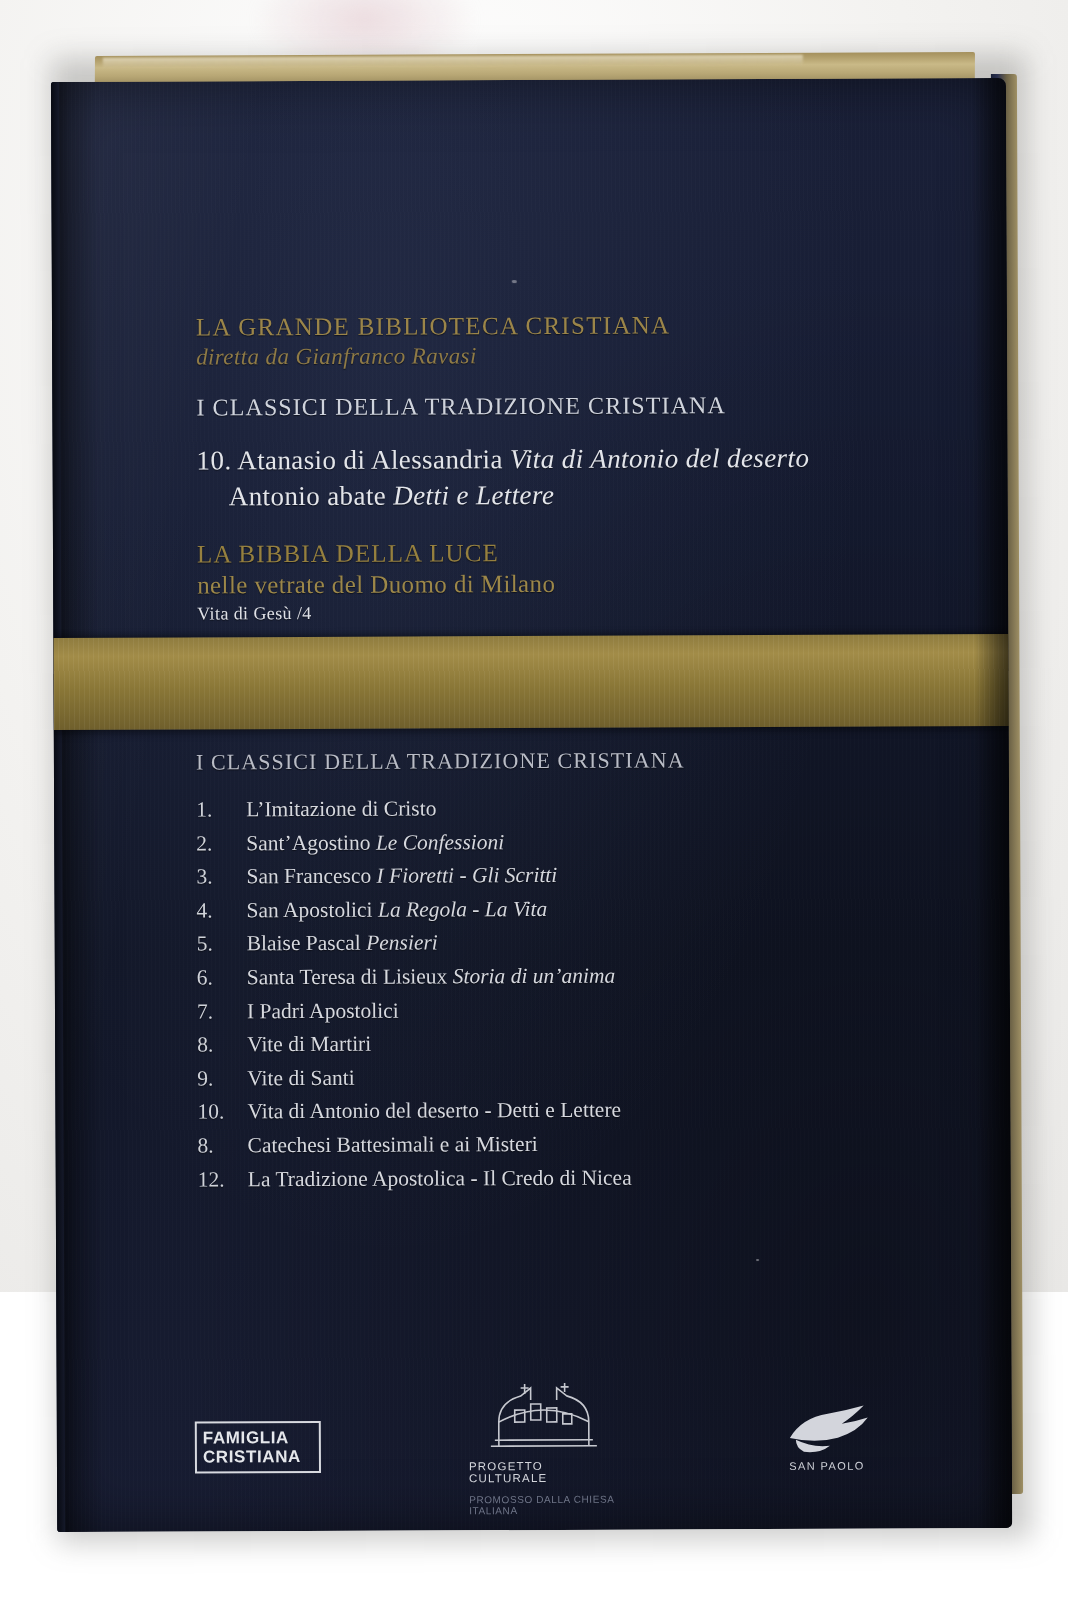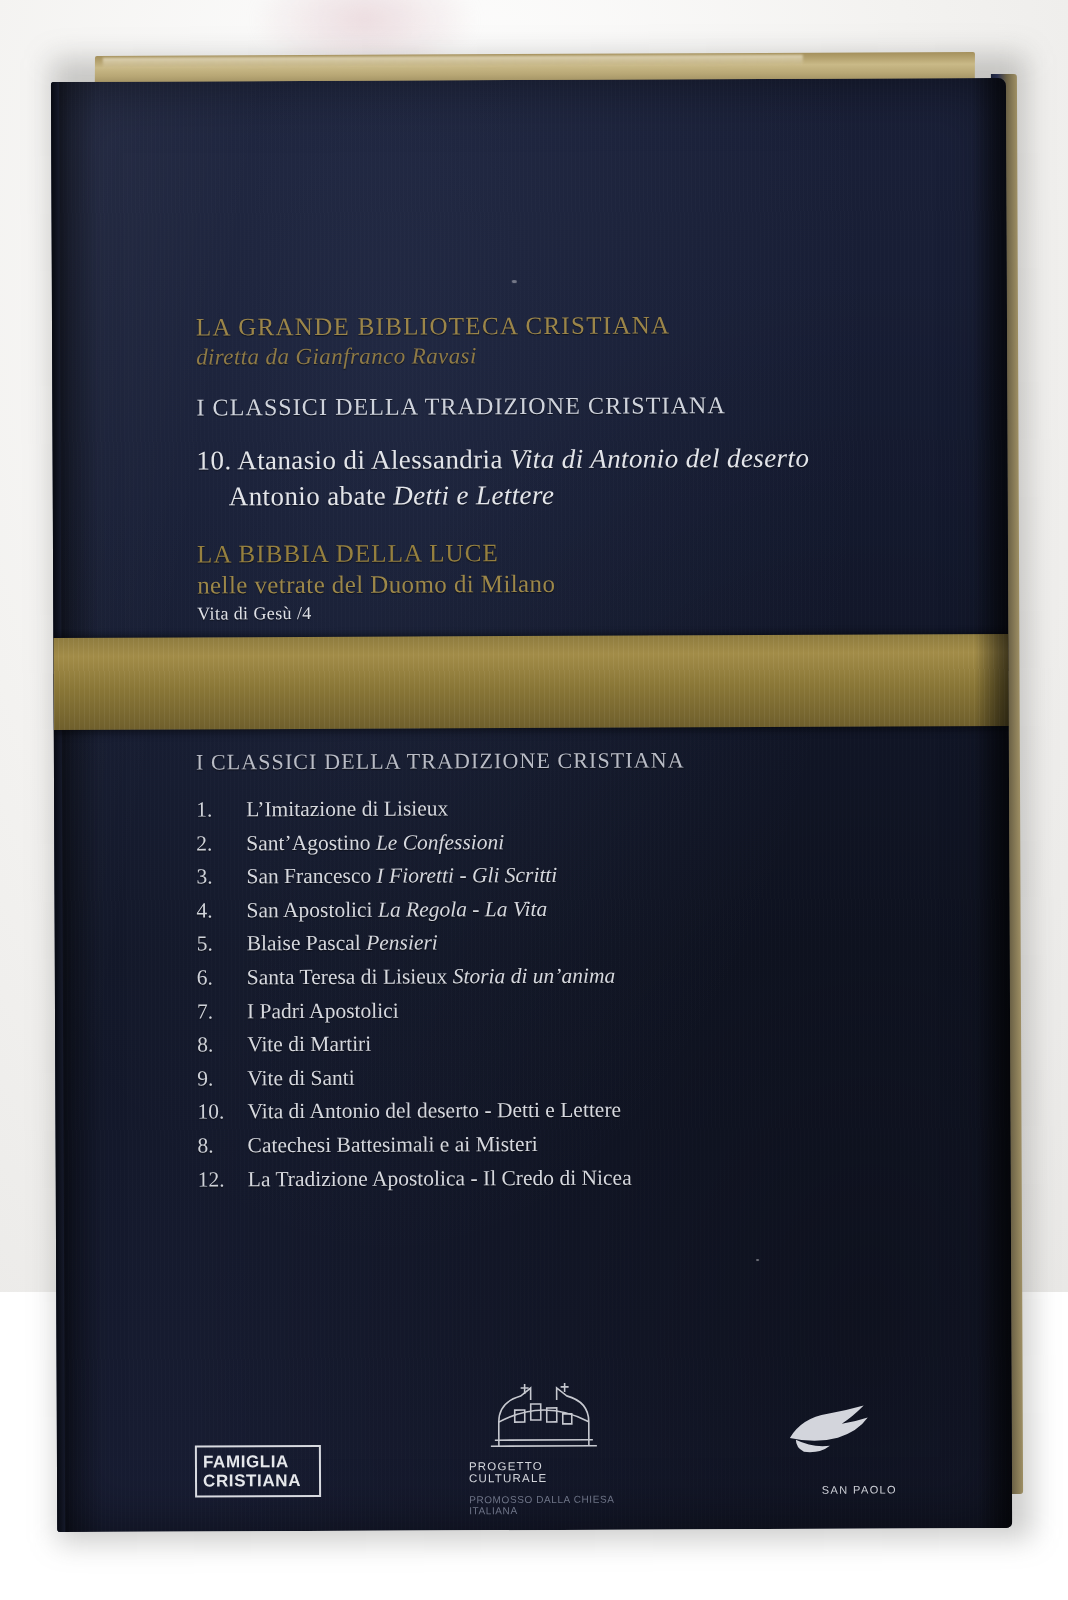--- a/index.html
+++ b/index.html
@@ -292,21 +292,20 @@
     width: 110px;
     border: 2px solid #d8dae0;
     padding: 5px 6px;
     line-height: 1.12;
     font-family: "Liberation Sans", sans-serif;
     font-weight: bold;
     font-size: 17px;
     color: #e5e7eb;
     letter-spacing: 0.6px;
     text-align: left;
-    margin-top: 24px;
   }
 
   .logo-progetto {
     position: absolute;
     left: 412px;
     top: 1300px;
     width: 150px;
     text-align: left;
     color: #c9cbd2;
   }
@@ -330,22 +329,21 @@
     left: 700px;
     top: 1325px;
     width: 140px;
     text-align: center;
   }
   .logo-sanpaolo .sp-name {
     font-family: "Liberation Sans", sans-serif;
     font-size: 11px;
     letter-spacing: 1.4px;
     color: #cfd1d8;
-    margin-top: 24px;
-    text-align: right;
+    margin-top: 0;
   }
 
   
   .speck {
     position: absolute;
     background: rgba(220,220,225,0.45);
     width: 5px; height: 3px;
     border-radius: 2px;
     filter: blur(0.4px);
   }
@@ -388,21 +386,21 @@
 
         <div class="t bible-title">LA BIBBIA DELLA LUCE</div>
         <div class="t bible-sub">nelle vetrate del Duomo di Milano</div>
         <div class="t bible-vol">Vita di Gesù /4</div>
 
         <div class="t list-header">I CLASSICI DELLA TRADIZIONE CRISTIANA</div>
 
         <div class="list">
             <div class="list-item">
               <span class="li-num">1.</span>
-              <span class="li-text"><span>L’Imitazione di Lisieux</span></span>
+              <span class="li-text"><span>L’Imitazione di Cristo</span></span>
             </div>
             <div class="list-item">
               <span class="li-num">2.</span>
               <span class="li-text"><span>Sant’Agostino </span><span class="it">Le Confessioni</span></span>
             </div>
             <div class="list-item">
               <span class="li-num">3.</span>
               <span class="li-text"><span>San Francesco </span><span class="it">I Fioretti - Gli Scritti</span></span>
             </div>
             <div class="list-item">

